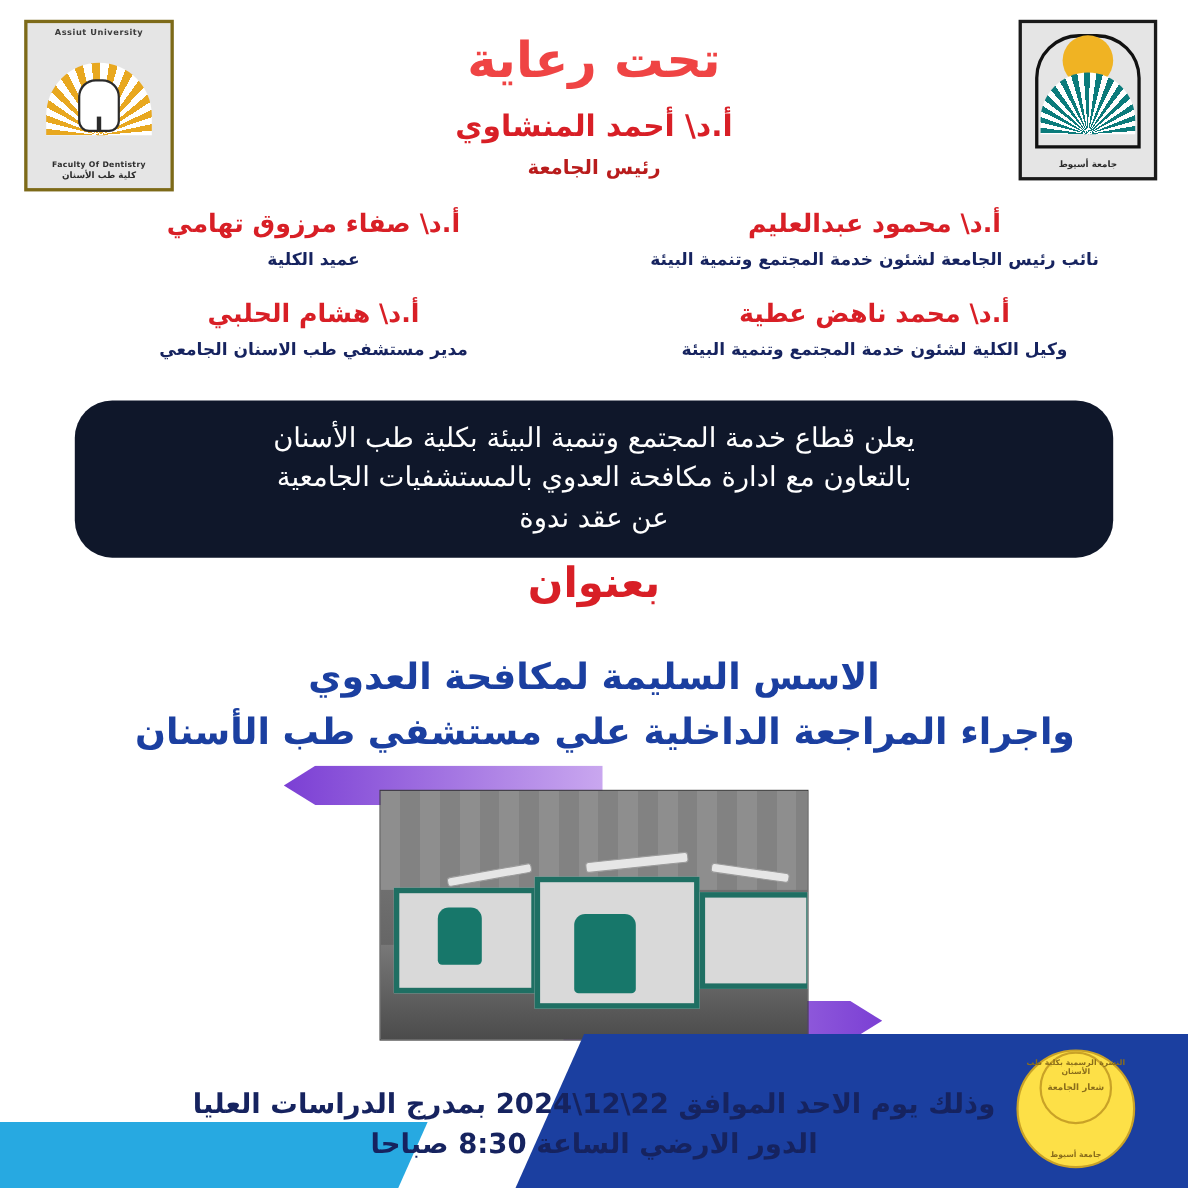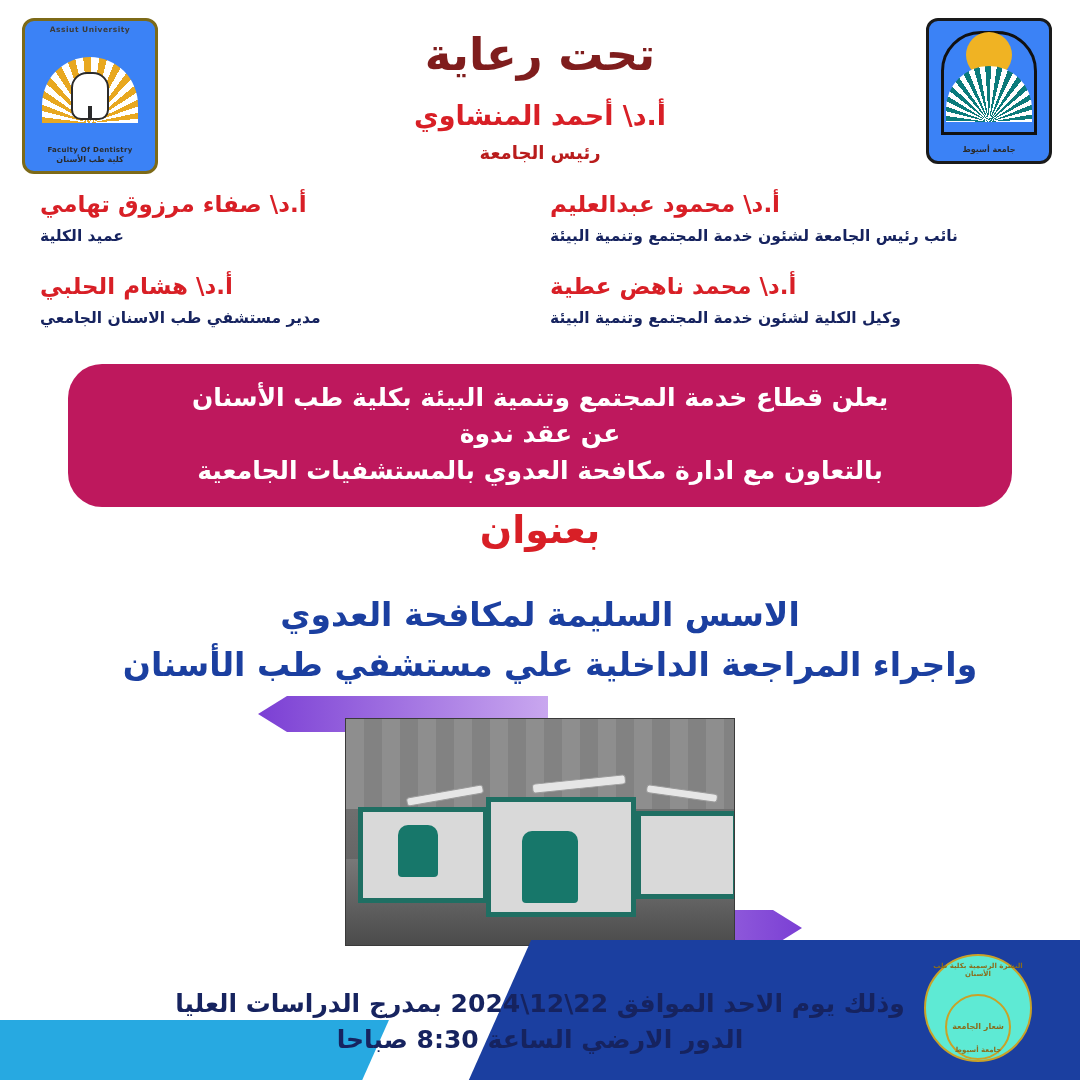--- a/index.html
+++ b/index.html
@@ -14,22 +14,22 @@
 
   
   .logo-left{
     position:absolute;left:28px;top:18px;width:130px;height:150px;
   }
   .logo-right{
     position:absolute;right:28px;top:18px;width:120px;height:140px;
   }
   .logo-box{
     width:100%;height:100%;
-    border:3px solid #1a1a1a;border-radius:12px;
-    background:#3b82f6;position:relative;overflow:hidden;
+    border:3px solid #1a1a1a;border-radius:0;
+    background:#e5e5e5;position:relative;overflow:hidden;
     display:flex;align-items:center;justify-content:center;
   }
   .logo-box.gold{border-color:#7d6a18;}
   .sunburst{
     position:absolute;left:50%;top:46%;transform:translate(-50%,-50%);
     width:96px;height:66px;
     background:
       repeating-conic-gradient(from 200deg at 50% 100%,
         #e8a820 0deg 7deg, #ffffff 7deg 14deg);
     border-radius:48px 48px 0 0;
@@ -64,53 +64,53 @@
     font-size:7.5px;color:#3b3b3b;font-weight:bold;letter-spacing:.5px;
   }
   .logo-right .arch{
     position:absolute;left:12px;right:12px;top:10px;bottom:26px;
     border:3px solid #111;border-radius:40px 40px 0 0;
   }
 
   
   .header-title{
     position:absolute;top:28px;left:0;right:0;text-align:center;
-    font-size:45px;font-weight:bold;color:#7f1d1d;
+    font-size:45px;font-weight:bold;color:#ef4444;
     letter-spacing:0px;
   }
   .patron-name{
     position:absolute;top:100px;left:0;right:0;text-align:center;
     font-size:27px;font-weight:bold;color:#d81f26;
   }
   .patron-role{
     position:absolute;top:142px;left:0;right:0;text-align:center;
     font-size:18px;font-weight:bold;color:#b91c1c;
   }
 
   
   .people{
     position:absolute;top:190px;left:40px;right:40px;
   }
   .prow{display:flex;justify-content:space-between;align-items:flex-start;}
-  .pcol{width:49%;text-align:left;}
+  .pcol{width:49%;text-align:center;}
   .pcol .nm{
     font-size:23px;font-weight:bold;color:#d81f26;line-height:1.3;
   }
   .pcol .rl{
     font-size:15.5px;font-weight:bold;color:#16235f;margin-top:6px;line-height:1.3;
   }
   .row2{margin-top:26px;}
 
   
   .announce{
     position:absolute;top:364px;left:68px;right:68px;
-    background:#be185d;border-radius:34px;
+    background:#0f172a;border-radius:34px;
     padding:16px 26px 18px;
     text-align:center;color:#ffffff;
-    font-size:25px;font-weight:bold;line-height:1.45;
+    font-size:25px;font-weight:normal;line-height:1.45;
   }
 
   
   .bianwan{
     position:absolute;top:508px;left:0;right:0;text-align:center;
     font-size:38px;font-weight:bold;color:#d81f26;
   }
   .subject{
     position:absolute;top:566px;left:0;right:0;text-align:center;
     color:#1b3fa0;font-weight:bold;margin-top:24px;
@@ -181,21 +181,21 @@
     position:absolute;left:0;right:0;bottom:62px;text-align:center;
     font-size:25px;font-weight:bold;color:#16235f;
   }
   .time-line{
     position:absolute;left:0;right:0;bottom:26px;text-align:center;
     font-size:25px;font-weight:bold;color:#16235f;
   }
   .seal{
     position:absolute;right:48px;bottom:18px;width:104px;height:104px;
     border-radius:50%;border:2px solid #c9a227;
-    background:#5eead4;display:flex;align-items:flex-end;justify-content:center;
+    background:#fde047;display:flex;align-items:flex-start;justify-content:center;
   }
   .seal .inner{
     width:62px;height:62px;border-radius:50%;border:2px solid #c9a227;
     display:flex;align-items:center;justify-content:center;
     font-size:8px;color:#8a6d1b;text-align:center;font-weight:bold;line-height:1.1;
   }
   .seal .ring-text{
     position:absolute;left:0;right:0;top:6px;text-align:center;
     font-size:7px;color:#8a6d1b;font-weight:bold;
   }
@@ -254,22 +254,22 @@
       </div>
       <div class="pcol">
         <div class="nm">أ.د\ هشام الحلبي</div>
         <div class="rl">مدير مستشفي طب الاسنان الجامعي</div>
       </div>
     </div>
   </div>
 
   <div class="announce">
     <div>يعلن قطاع خدمة المجتمع  وتنمية البيئة بكلية طب الأسنان</div>
+    <div>بالتعاون مع ادارة مكافحة العدوي بالمستشفيات الجامعية</div>
     <div>عن عقد ندوة</div>
-    <div>بالتعاون مع ادارة مكافحة العدوي بالمستشفيات الجامعية</div>
   </div>
 
   <div class="bianwan">بعنوان</div>
   <div class="subject">
     <div class="l1">الاسس  السليمة  لمكافحة  العدوي</div>
     <div class="l2">واجراء  المراجعة  الداخلية  علي  مستشفي  طب  الأسنان</div>
   </div>
 
   <div class="arrow-tl"></div>
   <div class="arrow-br"></div>

